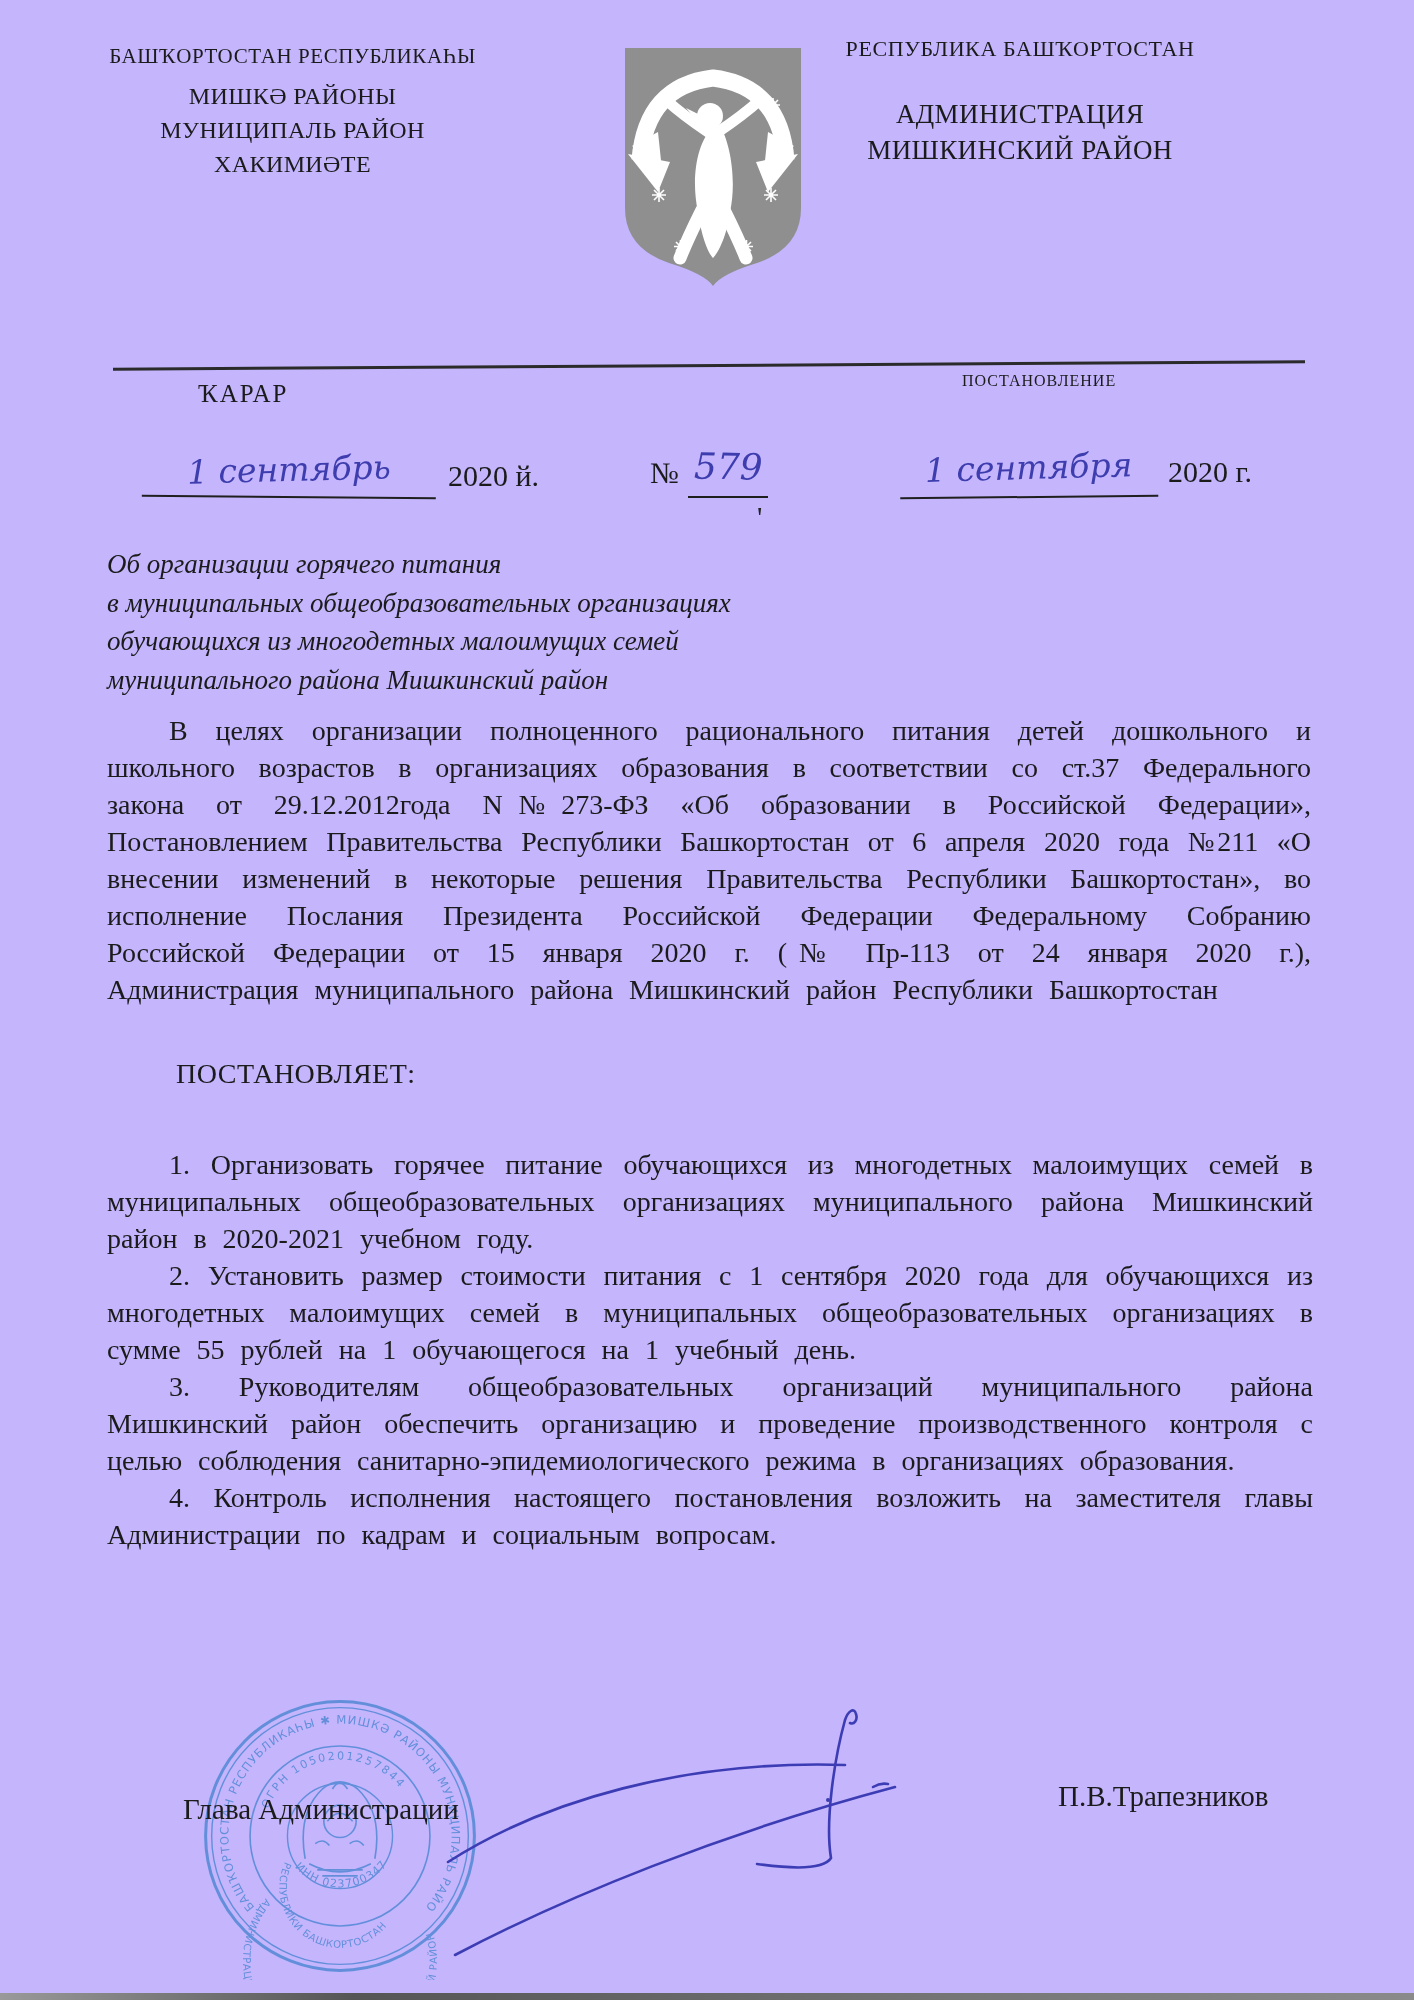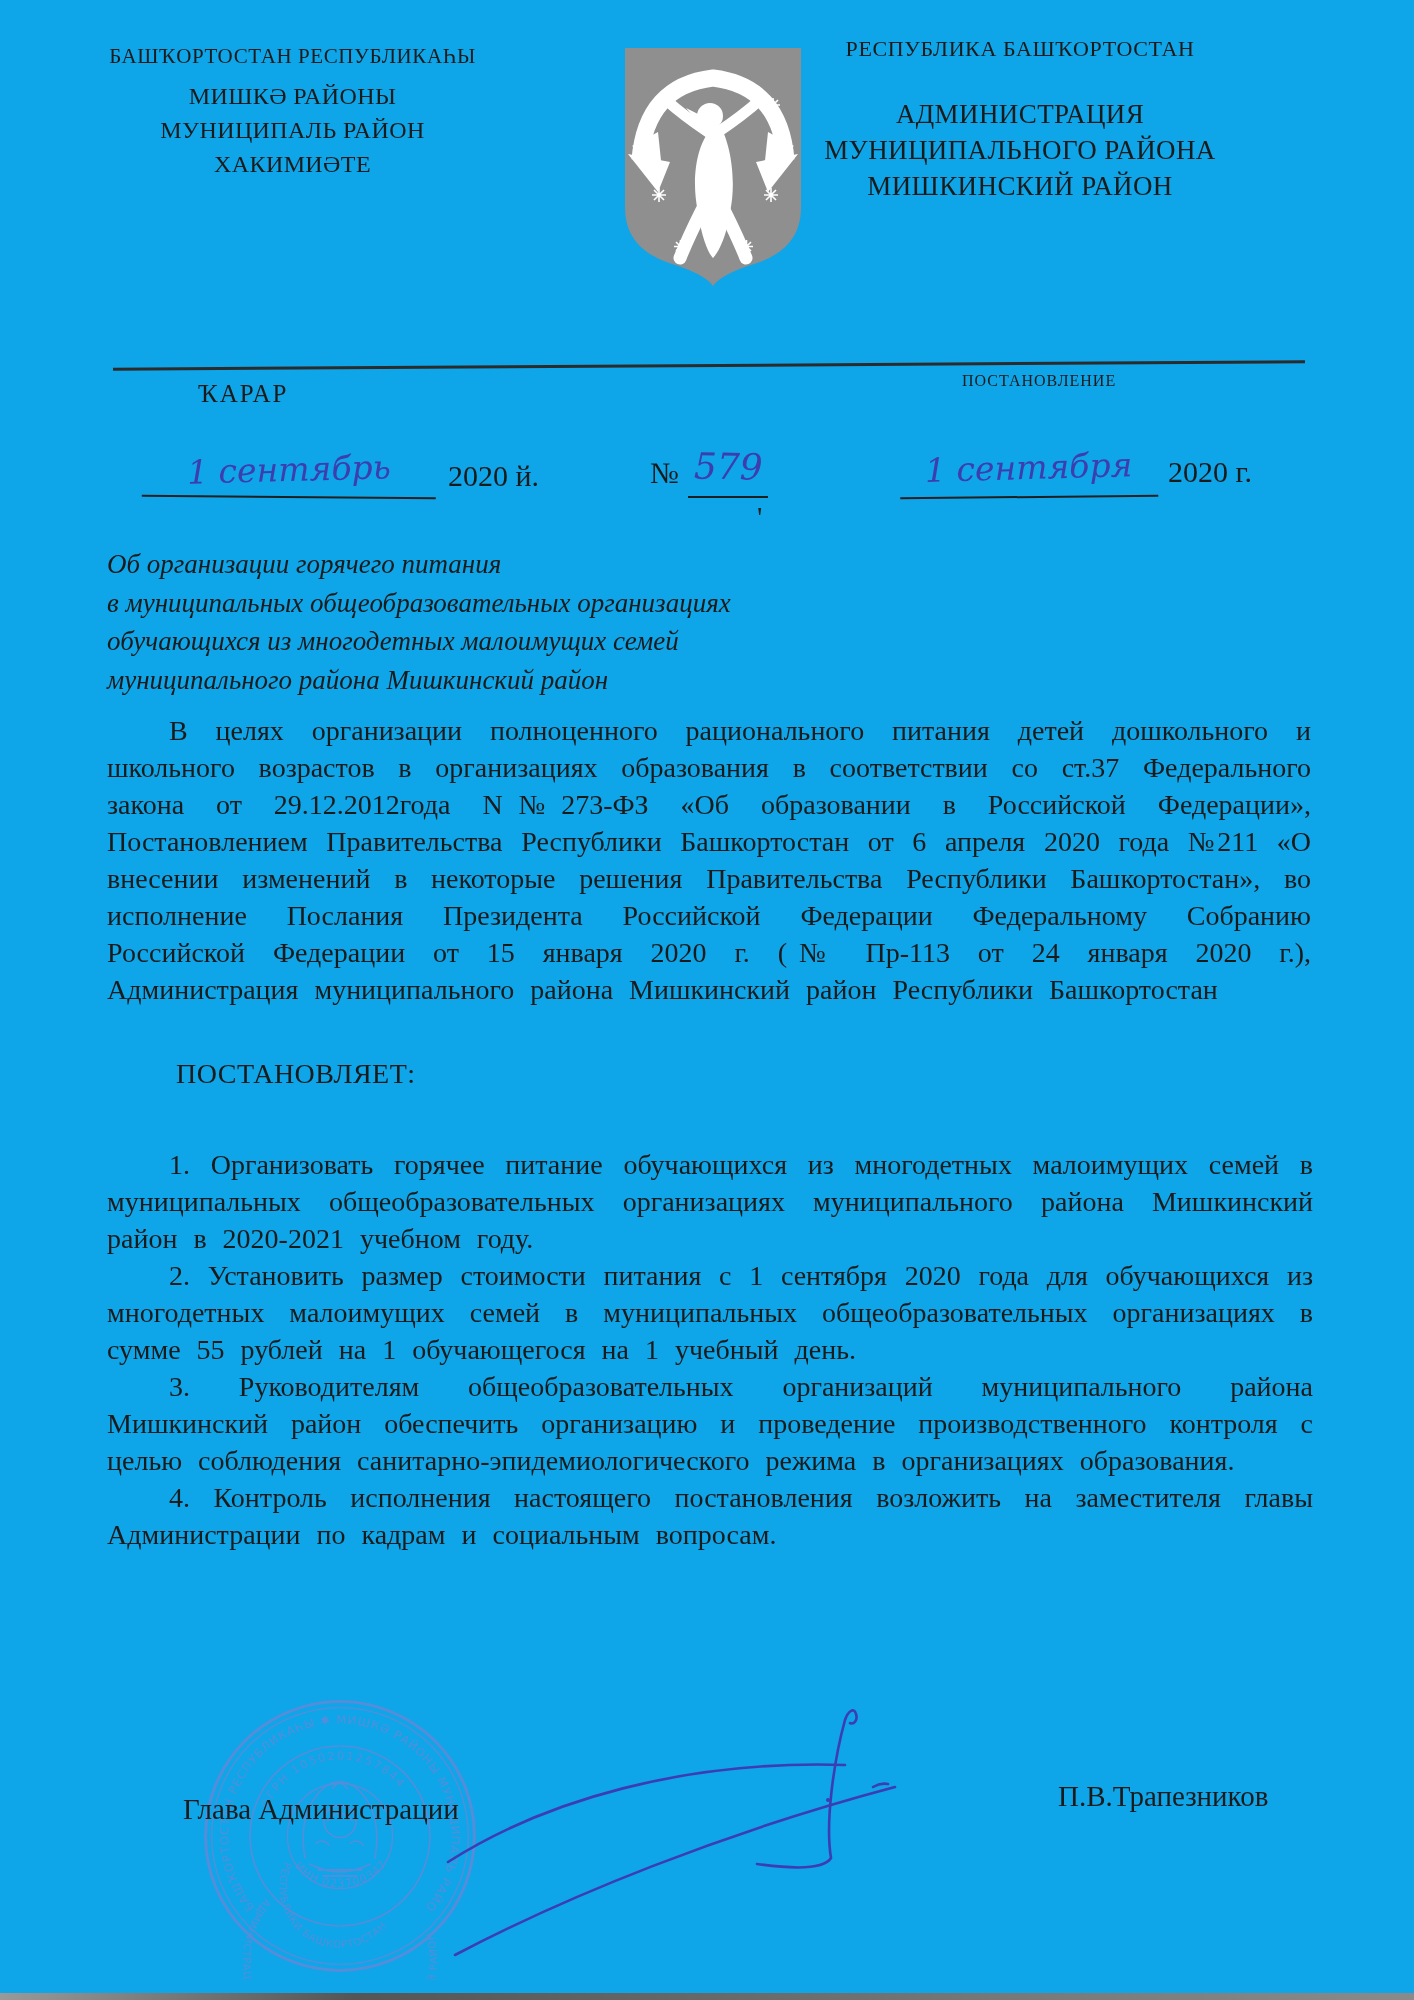--- a/index.html
+++ b/index.html
@@ -1,18 +1,18 @@
 <!DOCTYPE html>
 <html><head>
 <meta charset="utf-8">
 <style>
   html,body{margin:0;padding:0;background:#e8e8e8;}
   .page{
     position:relative;width:1414px;height:2000px;margin:0 auto;
-    background:#0ea5e9;overflow:hidden;
+    background:#c4b5fd;overflow:hidden;
     font-family:"Liberation Serif", serif;color:#1b1b1b;
   }
   
   .hdr-left{position:absolute;left:95px;top:44px;width:395px;text-align:center;}
   .hdr-right{position:absolute;left:715px;top:36px;width:610px;text-align:center;}
   .hdr-small{font-size:21px;letter-spacing:.6px;}
   .hdr-right .hdr-small{font-size:22px;}
   .hdr-org{margin-top:10px;font-size:24px;line-height:34px;letter-spacing:.4px;}
   .hdr-right .hdr-org{margin-top:34px;font-size:27px;line-height:36px;}
   .emblem{position:absolute;left:618px;top:42px;width:190px;height:246px;}
@@ -93,21 +93,20 @@
         <path d="M58,200 l9,9 M67,200 l-9,9 M62.5,198 v13 M56,204.5 h13"></path>
         <path d="M124,200 l9,9 M133,200 l-9,9 M128.5,198 v13 M122,204.5 h13"></path>
       </g>
     </svg>
   </div>
 
   <div class="hdr-right">
     <div class="hdr-small">РЕСПУБЛИКА БАШҠОРТОСТАН</div>
     <div class="hdr-org">
       <div>АДМИНИСТРАЦИЯ</div>
-      <div>МУНИЦИПАЛЬНОГО РАЙОНА</div>
       <div>МИШКИНСКИЙ РАЙОН</div>
     </div>
   </div>
 
   <div class="rule"></div>
   <div class="doctype-left">ҠАРАР</div>
   <div class="doctype-right">ПОСТАНОВЛЕНИЕ</div>
 
   <div class="u-line ul-left">
     <span class="hand">1 сентябрь</span>

